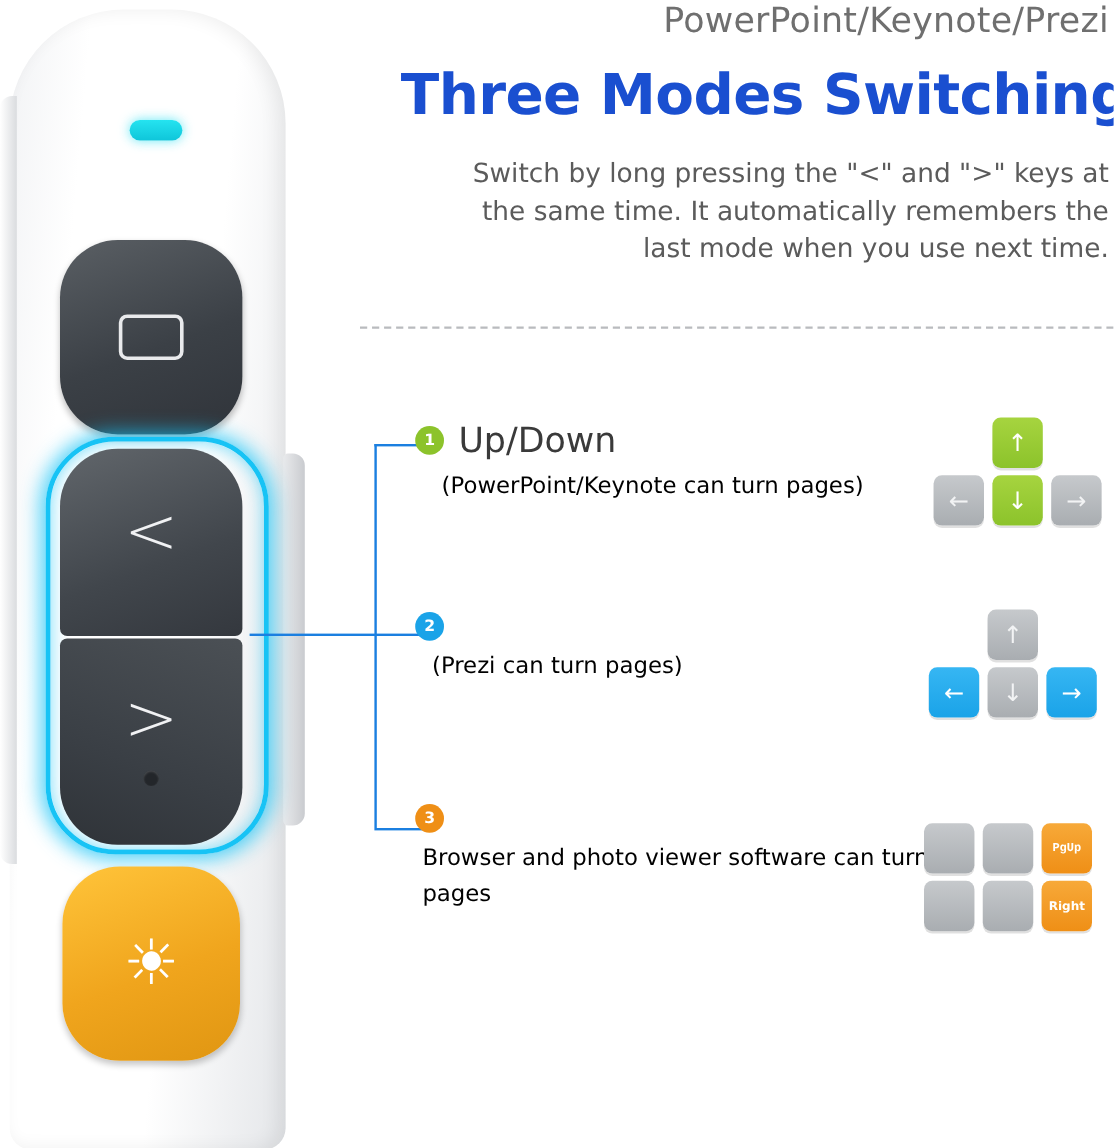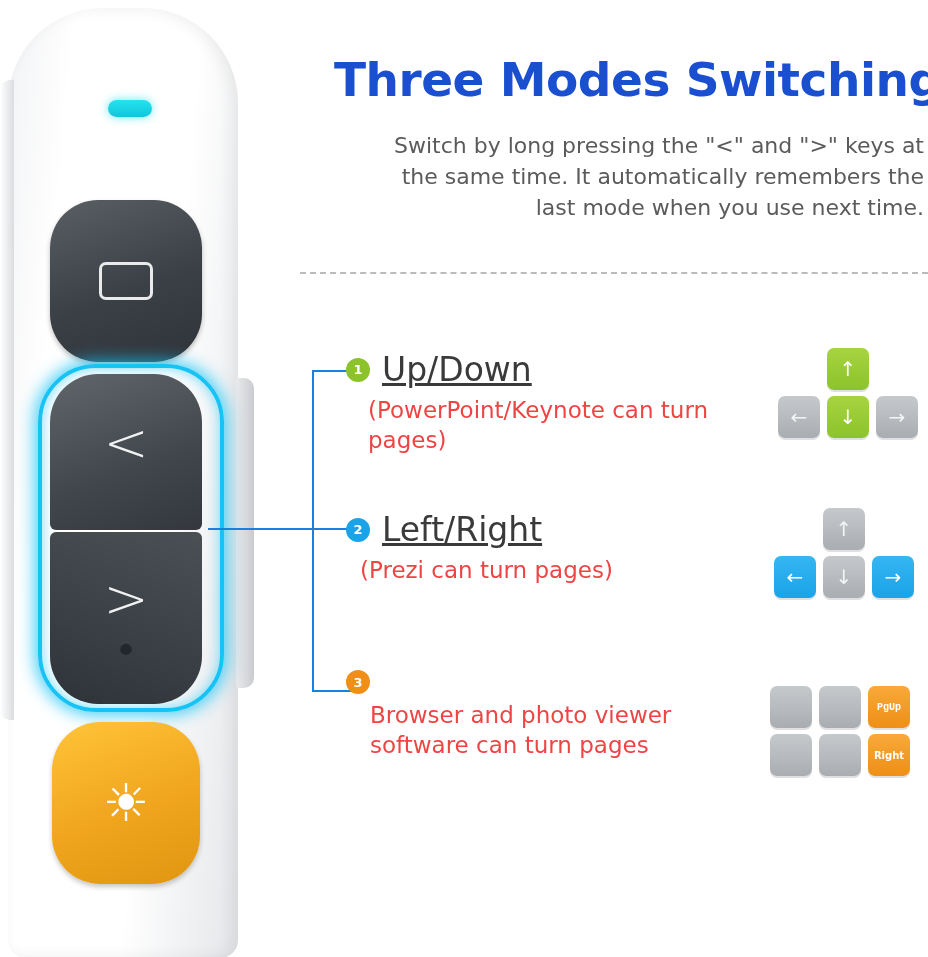--- a/index.html
+++ b/index.html
@@ -239,34 +239,33 @@
     border-radius: 50%;
     color: #fff;
     font-size: 13px;
     font-weight: bold;
     display: flex;
     align-items: center;
     justify-content: center;
     flex: none;
   }
   .item-title {
-    font-size: 33px;
+    font-size: 29px;
     color: #3a3a3a;
     white-space: nowrap;
-    text-decoration: underline;
   }
   .item-desc {
     margin-top: 6px;
-    font-size: 23px;
+    font-size: 19px;
     line-height: 30px;
-    color: #ef4444;
+    color: #000000;
   }
   .item-desc.indent-a { padding-left: 22px; }
   .item-desc.indent-b { padding-left: 14px; }
-  .item-desc.indent-c { padding-left: 6px; margin-left: 18px; }
+  .item-desc.indent-c { padding-left: 6px; }
 
   
   .keypad {
     position: absolute;
     width: 140px;
     height: 96px;
   }
   .key {
     position: absolute;
     width: 42px;
@@ -322,20 +321,21 @@
     <span class="mini-dot"></span>
   </div>
 
   <div class="btn-laser">
     <span class="sun">☀</span>
   </div>
 </div>
 
 <div id="content">
 
+  <div class="eyebrow">PowerPoint/Keynote/Prezi</div>
   <div class="headline">Three Modes Switching</div>
   <div class="subtext">Switch by long pressing the "&lt;" and "&gt;" keys at the same time. It automatically remembers the last mode when you use next time.</div>
 
   <div class="divider"></div>
 
   <div class="conn conn-v"></div>
   <div class="conn conn-h" style="top:370px;"></div>
   <div class="conn conn-long"></div>
   <div class="conn conn-h" style="top:690px;"></div>
 
@@ -350,21 +350,20 @@
   <div class="keypad" style="left:478px; top:348px;">
     <div class="key green k-up">↑</div>
     <div class="key gray k-left">←</div>
     <div class="key green k-down">↓</div>
     <div class="key gray k-right">→</div>
   </div>
 
   <div class="item" style="top:510px;">
     <div class="item-head">
       <span class="badge" style="background:#1aa3e8;">2</span>
-      <span class="item-title">Left/Right</span>
     </div>
     <div class="item-desc indent-b">(Prezi can turn pages)</div>
   </div>
 
   <div class="keypad" style="left:474px; top:508px;">
     <div class="key gray k-up">↑</div>
     <div class="key blue k-left">←</div>
     <div class="key gray k-down">↓</div>
     <div class="key blue k-right">→</div>
   </div>

